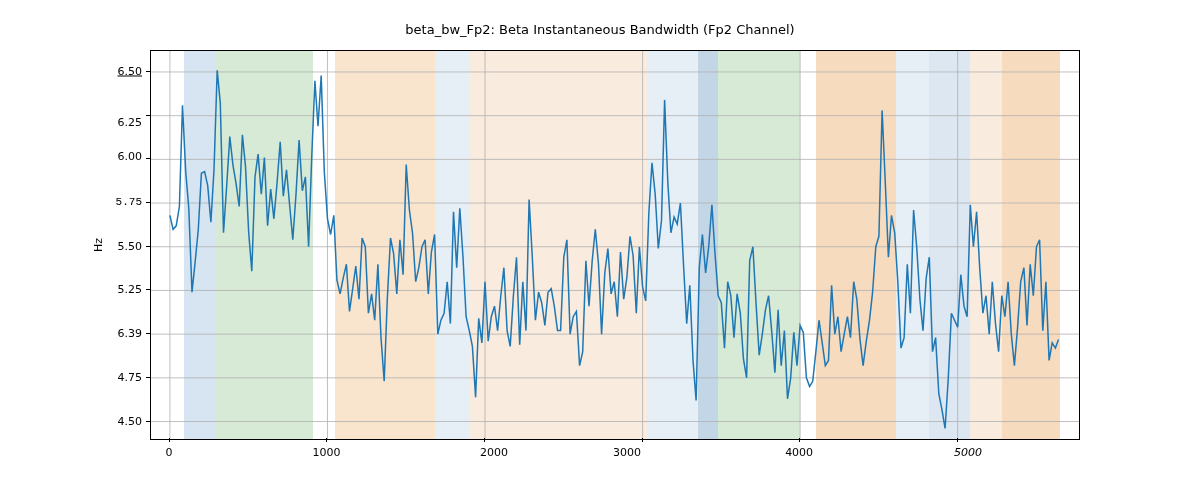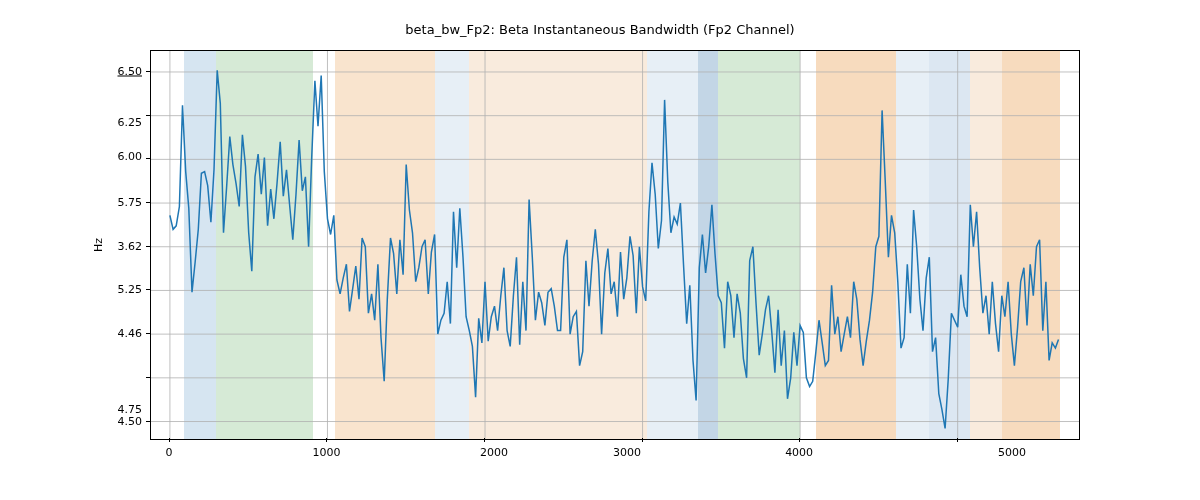--- a/index.html
+++ b/index.html
@@ -131,35 +131,35 @@
       <div class="xtick" style="left: 168.907px;">0</div>
       <div class="tickmark" style="left: 168.907px; top: 438px; width: 1px; height: 4px;"></div>
       <div class="xtick" style="left: 326.462px;">1000</div>
       <div class="tickmark" style="left: 326.462px; top: 438px; width: 1px; height: 4px;"></div>
       <div class="xtick" style="left: 494px;">2000</div>
       <div class="tickmark" style="left: 484.017px; top: 438px; width: 1px; height: 4px;"></div>
       <div class="xtick" style="left: 627px;">3000</div>
       <div class="tickmark" style="left: 641.572px; top: 438px; width: 1px; height: 4px;"></div>
       <div class="xtick" style="left: 799.127px;">4000</div>
       <div class="tickmark" style="left: 799.127px; top: 438px; width: 1px; height: 4px;"></div>
-      <div class="xtick" style="left: 1012px;">5000</div>
+      <div class="xtick" style="left: 968px; font-style: italic;">5000</div>
       <div class="tickmark" style="left: 956.683px; top: 438px; width: 1px; height: 4px;"></div>
     </div>
   <div id="yticks-layer">
       <div class="ytick" style="top: 420.523px;">4.50</div>
       <div class="tickmark" style="left: 146px; top: 420.523px; width: 4px; height: 1px;"></div>
-      <div class="ytick" style="top: 376.829px; margin-top: 32px;">4.75</div>
+      <div class="ytick" style="top: 376.829px;">4.75</div>
       <div class="tickmark" style="left: 146px; top: 376.829px; width: 4px; height: 1px;"></div>
-      <div class="ytick" style="top: 333.135px;">4.46</div>
+      <div class="ytick" style="top: 333.135px;">6.39</div>
       <div class="tickmark" style="left: 146px; top: 333.135px; width: 4px; height: 1px;"></div>
       <div class="ytick" style="top: 289.441px;">5.25</div>
       <div class="tickmark" style="left: 146px; top: 289.441px; width: 4px; height: 1px;"></div>
-      <div class="ytick" style="top: 245.748px;">3.62</div>
+      <div class="ytick" style="top: 245.748px;">5.50</div>
       <div class="tickmark" style="left: 146px; top: 245.748px; width: 4px; height: 1px;"></div>
-      <div class="ytick" style="top: 202.054px;">5.75</div>
+      <div class="ytick" style="top: 202.054px; font-family: Liberation Mono, monospace;">5.75</div>
       <div class="tickmark" style="left: 146px; top: 202.054px; width: 4px; height: 1px;"></div>
       <div class="ytick" style="top: 148px; margin-top: 8px;">6.00</div>
       <div class="tickmark" style="left: 146px; top: 158.36px; width: 4px; height: 1px;"></div>
       <div class="ytick" style="top: 122px;">6.25</div>
       <div class="tickmark" style="left: 146px; top: 114.667px; width: 4px; height: 1px;"></div>
       <div class="ytick" style="top: 70.973px; text-decoration: underline;">6.50</div>
       <div class="tickmark" style="left: 146px; top: 70.973px; width: 4px; height: 1px;"></div>
     </div>
 
   <div class="ylabel">Hz</div>

